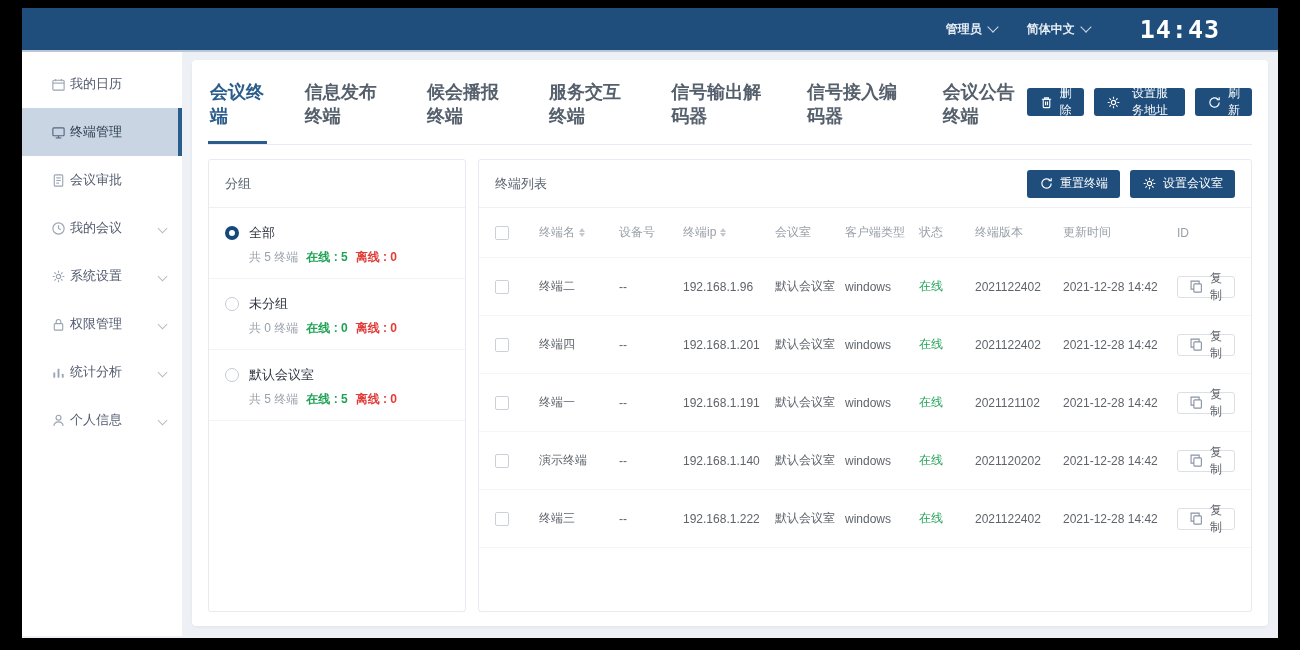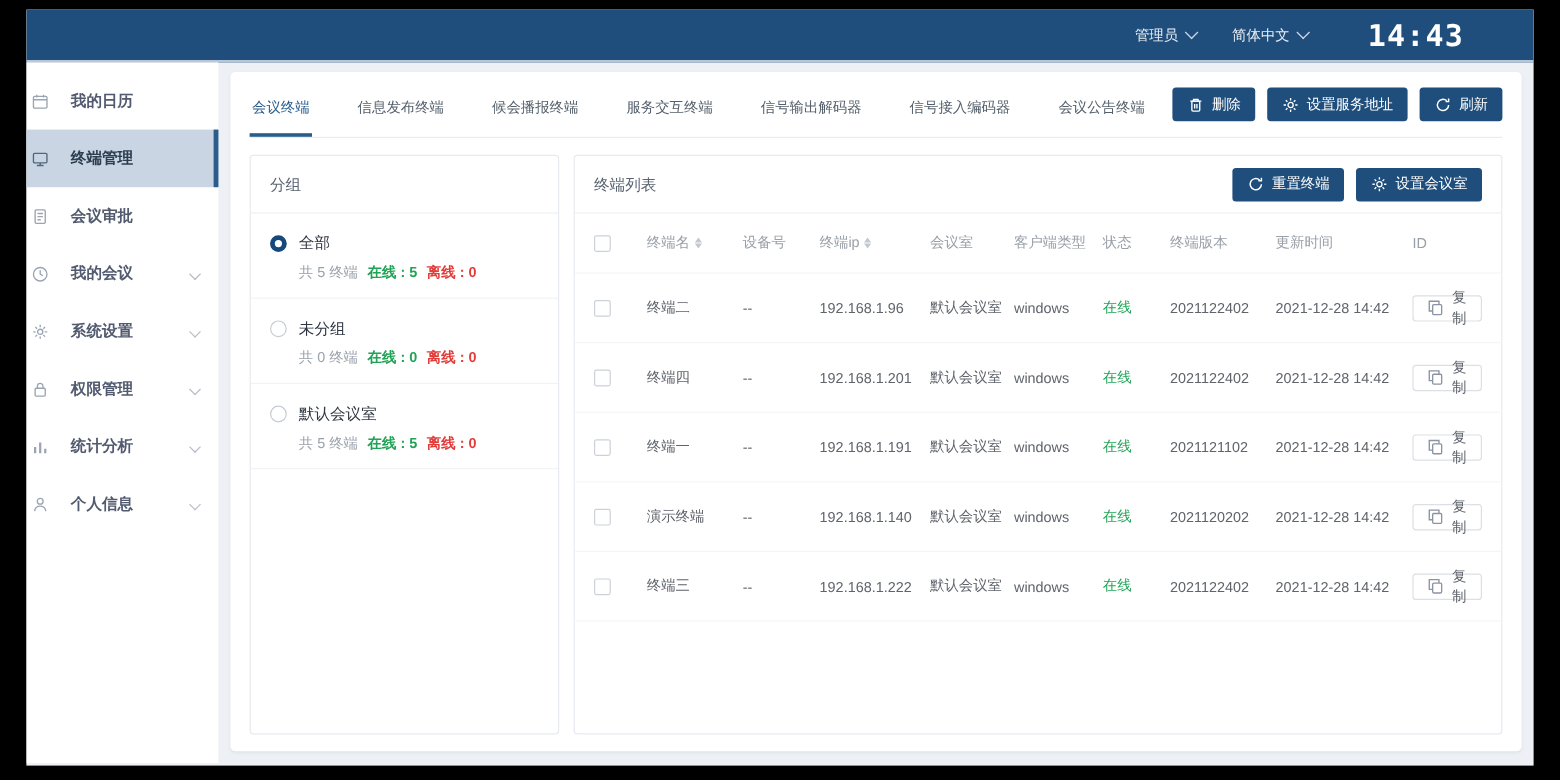--- a/index.html
+++ b/index.html
@@ -5,42 +5,42 @@
   html,body{margin:0;padding:0;}
   body{
     width:1300px;height:650px;background:#000;position:relative;
     font-family:"Liberation Sans","DejaVu Sans",sans-serif;
     -webkit-font-smoothing:antialiased;
   }
   .screen{position:absolute;left:22px;top:8px;width:1256px;height:630px;background:#edf0f4;overflow:hidden;}
 
   
   .topbar{height:44px;background:#1f4e7c;display:flex;align-items:center;justify-content:flex-end;gap:30px;padding-right:58px;border-bottom:2px solid #b9c6d6;box-sizing:border-box;}
-  .topbar-item{display:flex;align-items:center;gap:7px;color:#e8eef5;font-size:12px;cursor:pointer;}
+  .topbar-item{display:flex;align-items:center;gap:7px;color:#e8eef5;font-size:12px;cursor:pointer;font-weight:bold;}
   .chev{width:7px;height:7px;border-right:1.5px solid #cfd9e4;border-bottom:1.5px solid #cfd9e4;transform:rotate(45deg);margin-top:-4px;}
   .clock{font-family:"DejaVu Sans Mono",monospace;font-size:25px;font-weight:bold;color:#fff;letter-spacing:1px;margin-left:20px;}
 
   
   .page-body{display:flex;height:584px;}
   .sidebar{width:160px;background:#fff;padding-top:8px;box-sizing:border-box;flex:none;}
   .main{flex:1;padding:8px 10px 10px 10px;box-sizing:border-box;}
   .card{background:#fff;height:100%;border-radius:4px;box-shadow:0 1px 3px rgba(0,0,0,.06);padding:0 16px 14px 16px;box-sizing:border-box;display:flex;flex-direction:column;}
 
   
-  .side-item{height:48px;display:flex;align-items:center;gap:18px;padding-left:4px;position:relative;font-size:13px;color:#515a6e;cursor:pointer;font-weight:bold;}
+  .side-item{height:48px;display:flex;align-items:center;gap:4px;padding-left:29px;position:relative;font-size:13px;color:#515a6e;cursor:pointer;}
   .side-item .ico{color:#9aa4b2;}
   .side-item.active{background:#c9d5e3;color:#2c3e50;}
   .side-item.active .ico{color:#51677e;}
   .side-item.active::after{content:"";position:absolute;right:0;top:0;bottom:0;width:4px;background:#2a5d8c;}
   .side-chev{position:absolute;right:16px;width:6px;height:6px;border-right:1.4px solid #b6bcc6;border-bottom:1.4px solid #b6bcc6;transform:rotate(45deg);}
 
   
   .tabbar{display:flex;align-items:center;border-bottom:1px solid #e9ecf0;min-height:54px;}
   .tabs{display:flex;gap:36px;}
-  .tab{font-size:12px;color:#55606c;padding:20px 2px 13px 2px;cursor:pointer;border-bottom:3px solid transparent;box-sizing:border-box;}
+  .tab{font-size:18px;color:#55606c;padding:20px 2px 13px 2px;cursor:pointer;border-bottom:3px solid transparent;box-sizing:border-box;font-weight:bold;}
   .tab.active{color:#2a5d8c;border-bottom-color:#2a5d8c;}
   .toolbar{margin-left:auto;display:flex;gap:10px;}
   .btn-primary{background:#1f4e7c;color:#fff;border:none;border-radius:3px;height:28px;padding:0 12px;font-size:12px;display:inline-flex;align-items:center;gap:6px;cursor:pointer;font-family:inherit;}
   .btn-primary .ico{color:#fff;}
 
   
   .panels{display:flex;gap:12px;margin-top:14px;flex:1;min-height:0;}
   .panel{border:1px solid #e7eaef;border-radius:3px;background:#fff;box-sizing:border-box;}
   .panel-left{width:258px;flex:none;}
   .panel-right{flex:1;display:flex;flex-direction:column;min-width:0;}

